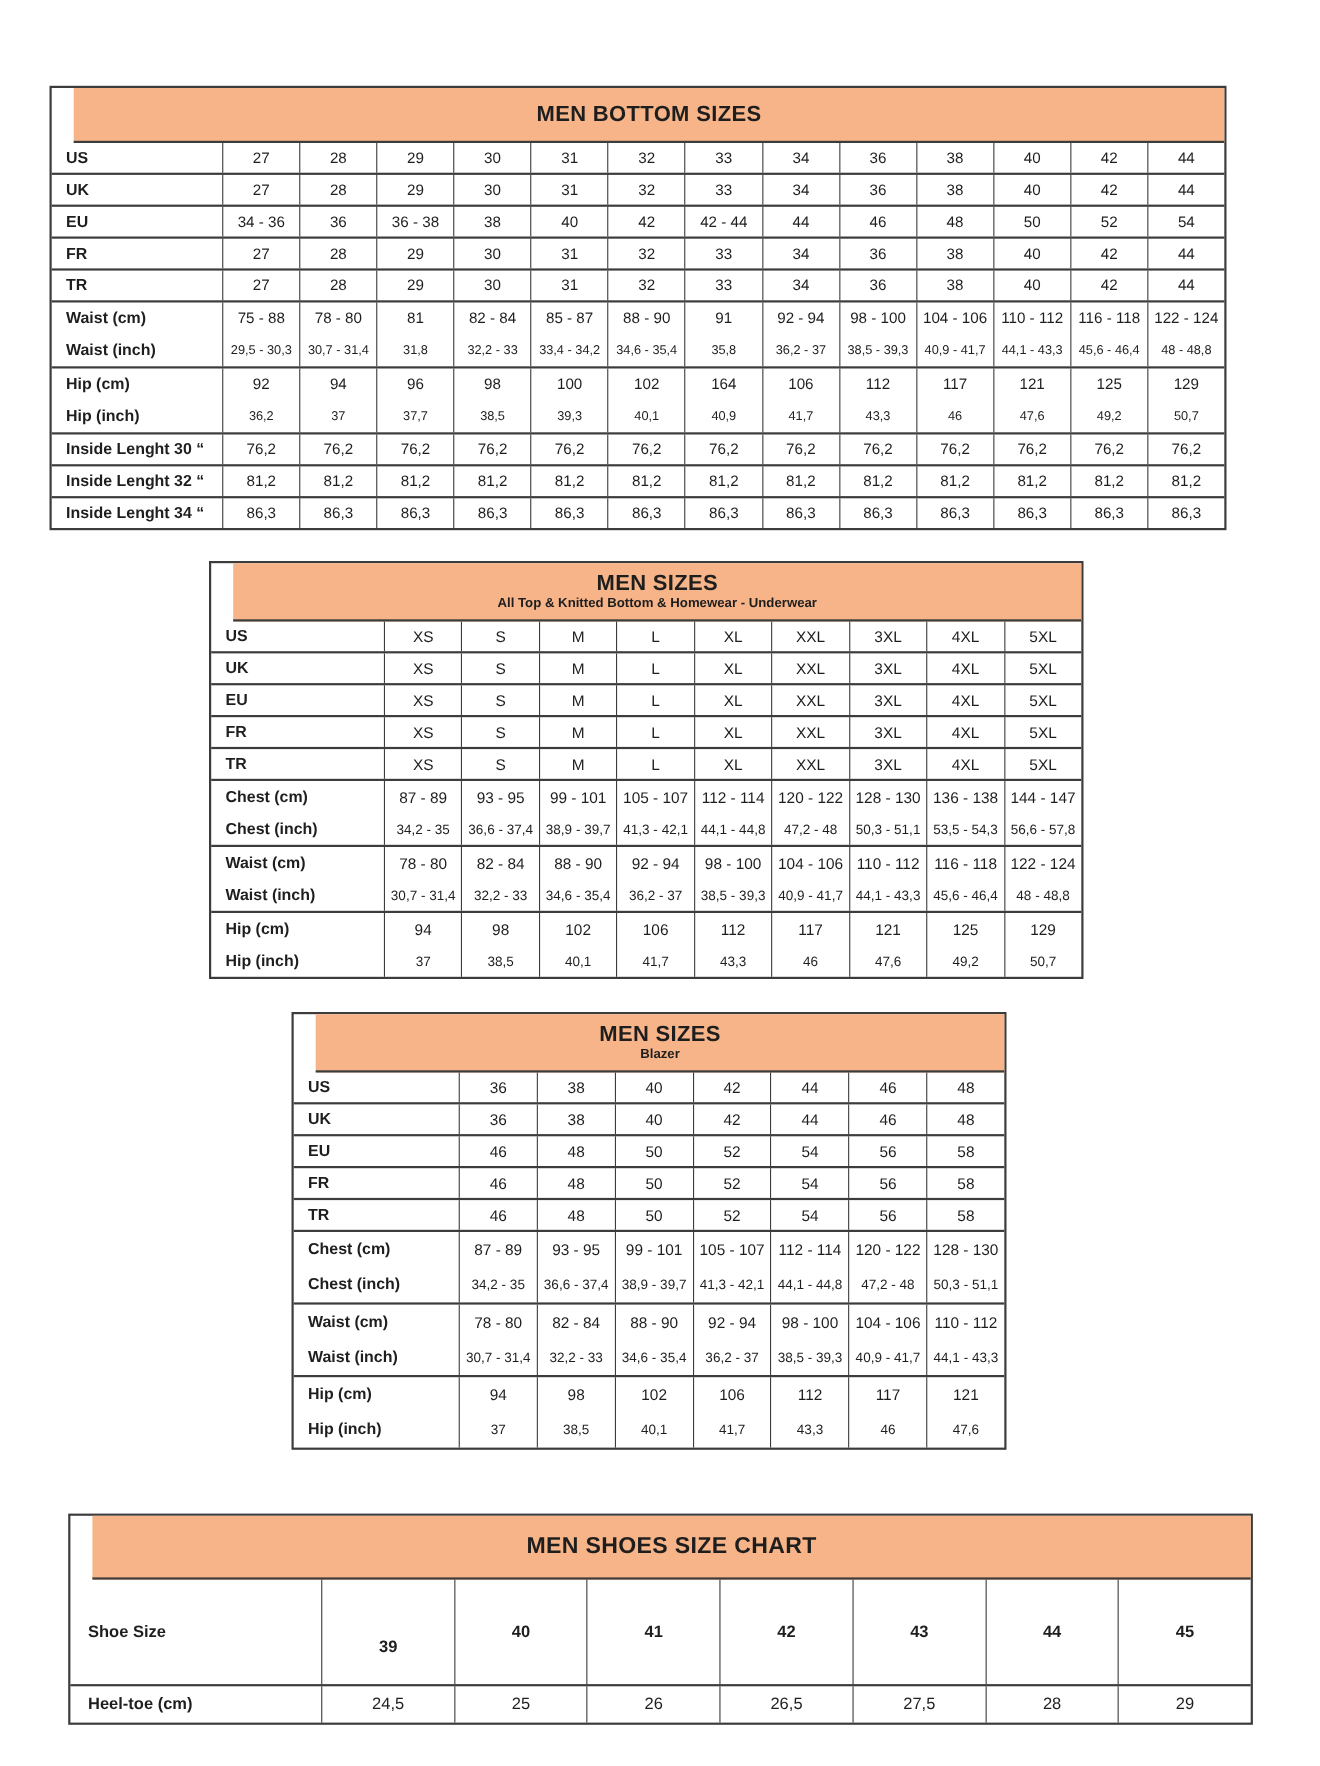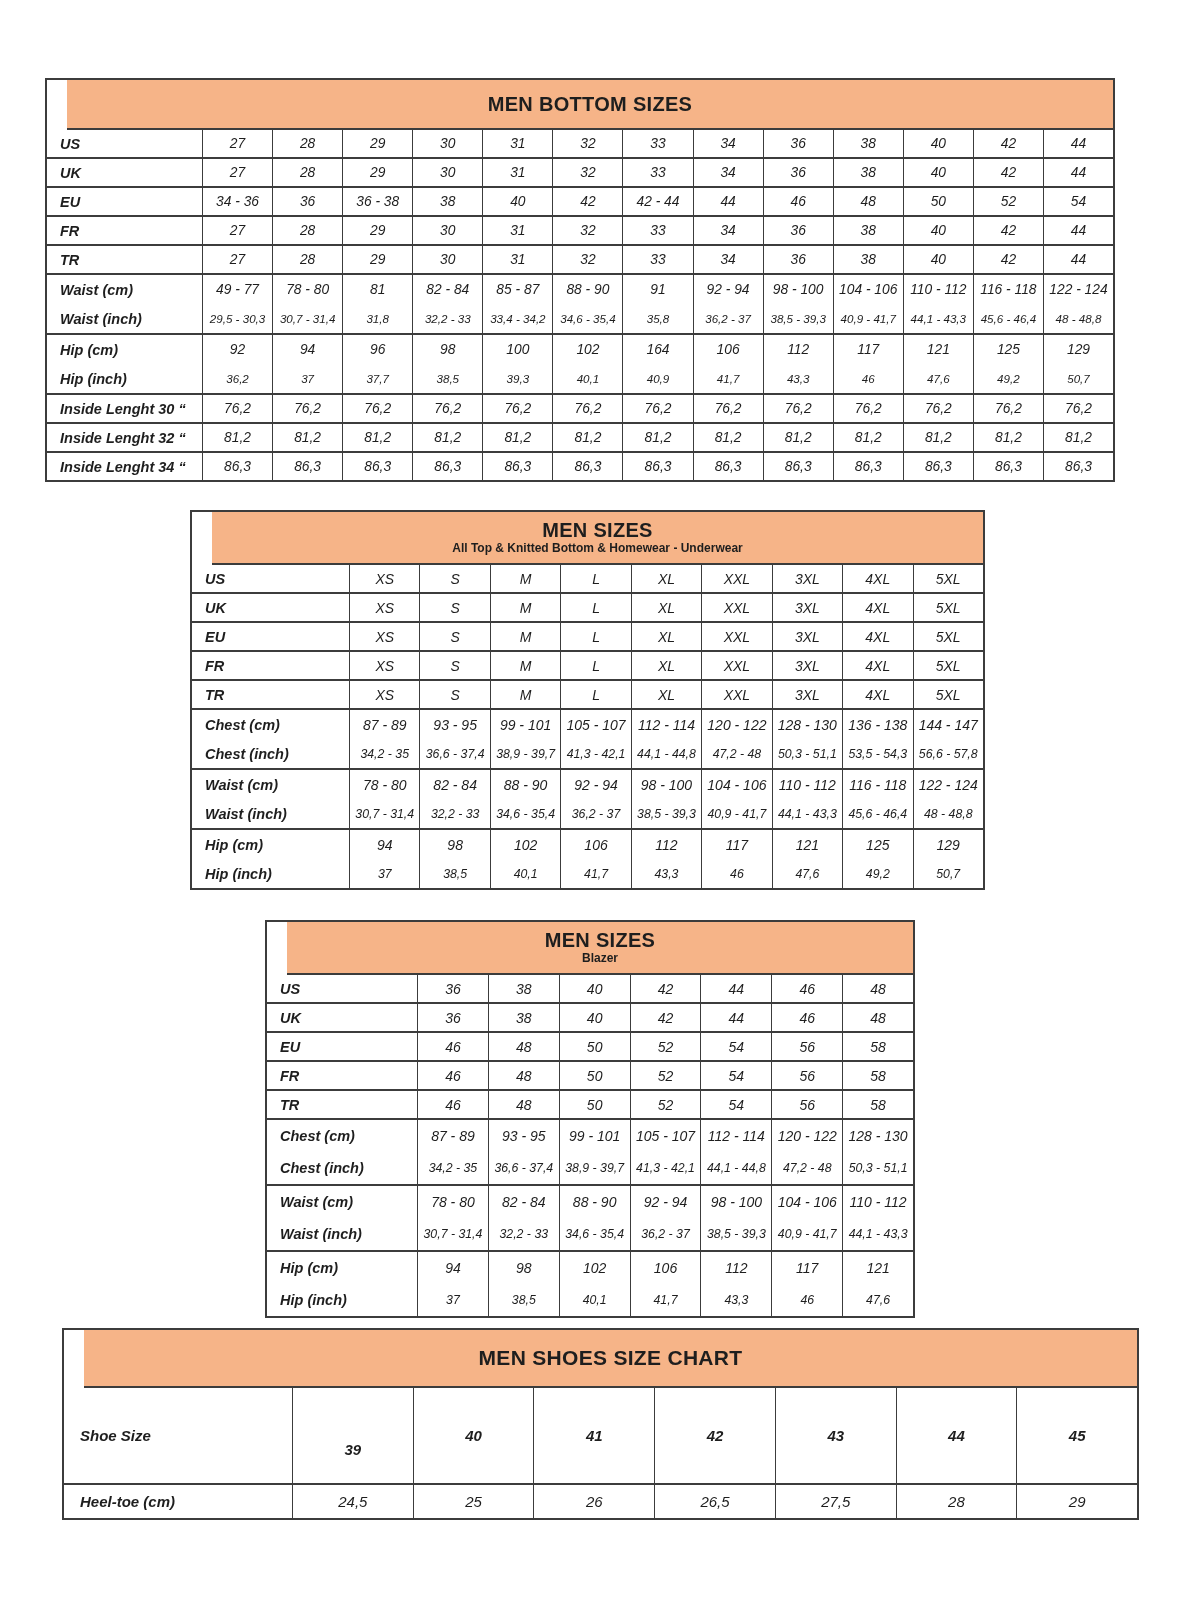--- a/index.html
+++ b/index.html
@@ -12,21 +12,21 @@
     box-sizing:border-box;
   }
   .t-head{
     background:var(--hbg,#f6b488);border-bottom:2px solid var(--bc,#3c3c3c);
     display:flex;flex-direction:column;align-items:center;justify-content:center;
     text-align:center;
     margin-left:20px;
   }
   .t-title{font-weight:bold;font-size:20px;letter-spacing:.3px;line-height:1.1;}
   .t-subtitle{font-weight:bold;font-size:12px;line-height:1.25;}
-  .t-group{display:flex;align-items:stretch;font-style:italic;}
+  .t-group{display:flex;align-items:stretch;}
   .t-group + .t-group{border-top:2px solid var(--bc,#3c3c3c);}
   .cell{display:flex;flex-direction:column;justify-content:center;box-sizing:border-box;min-width:0;}
   .cell + .cell{border-left:1.5px solid var(--bc,#3c3c3c);}
   .label-cell{flex:none;}
   .value-cell{flex:1 1 0;}
   .lbl{
     font-weight:bold;font-size:14.5px;display:flex;align-items:center;
     padding-left:13px;white-space:nowrap;box-sizing:border-box;
   }
   .v{
@@ -269,21 +269,21 @@
         <div class="cell value-cell">
           <div class="v" style="height: 27px;">44</div>
         </div>
       </div>
       <div class="t-group">
         <div class="cell label-cell" style="width: 155px;">
           <div class="lbl" style="height: 29px;">Waist (cm)</div>
           <div class="lbl" style="height: 29px;">Waist (inch)</div>
         </div>
         <div class="cell value-cell">
-          <div class="v" style="height: 29px;">49 - 77</div>
+          <div class="v" style="height: 29px;">75 - 88</div>
           <div class="v small" style="height: 29px;">29,5 - 30,3</div>
         </div>
         <div class="cell value-cell">
           <div class="v" style="height: 29px;">78 - 80</div>
           <div class="v small" style="height: 29px;">30,7 - 31,4</div>
         </div>
         <div class="cell value-cell">
           <div class="v" style="height: 29px;">81</div>
           <div class="v small" style="height: 29px;">31,8</div>
         </div>
@@ -1047,21 +1047,21 @@
           <div class="v" style="height: 32px;">117</div>
           <div class="v small" style="height: 32px;">46</div>
         </div>
         <div class="cell value-cell">
           <div class="v" style="height: 32px;">121</div>
           <div class="v small" style="height: 32px;">47,6</div>
         </div>
       </div>
     </div>
   </section>
-<section class="size-table t3" style="left: 62px; top: 1328px; width: 1077px;">
+<section class="size-table t3" style="left: 62px; top: 1376px; width: 1077px;">
     <div class="t-head" style="height: 56px;">
       <div class="t-title">MEN SHOES SIZE CHART</div>
     </div>
     <div class="t-body">
       <div class="t-group">
         <div class="cell label-cell" style="width: 228px;">
           <div class="lbl" style="height: 67px;">Shoe Size</div>
         </div>
         <div class="cell value-cell">
           <div class="v bold" style="height: 67px; margin-top: 28px;">39</div>

